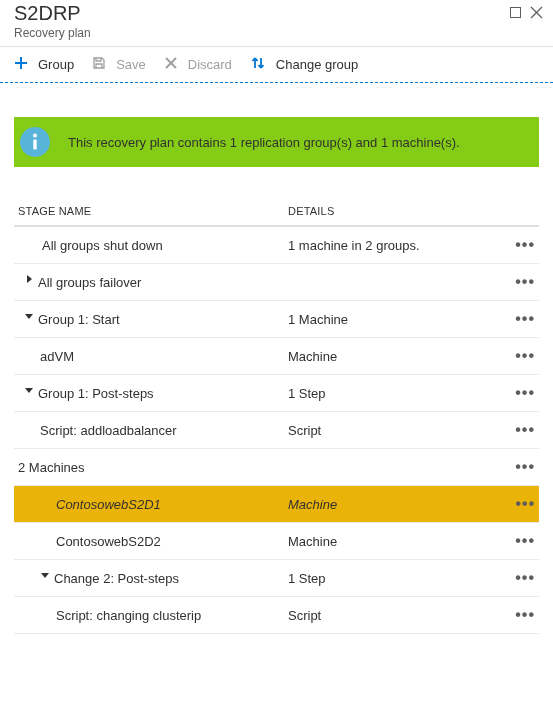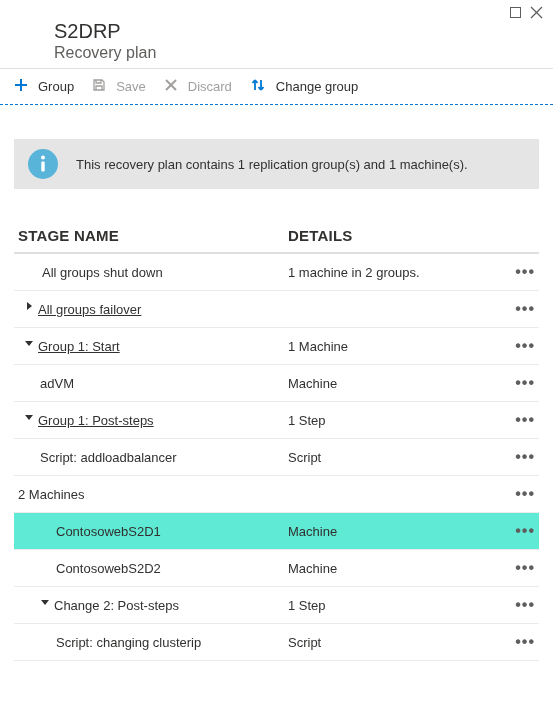--- a/index.html
+++ b/index.html
@@ -4,31 +4,30 @@
 <style>
   * { box-sizing: border-box; margin: 0; padding: 0; }
   body {
     font-family: "Segoe UI", Arial, sans-serif;
     font-size: 13px;
     color: #323130;
     background: #fff;
     width: 553px;
   }
   .header {
-    padding: 20px 14px 6px 14px;
+    padding: 2px 14px 6px 14px;
     position: relative;
-    margin-left: 40px;
   }
   .title {
     font-size: 20px;
     font-weight: 400;
     color: #323130;
   }
   .subtitle {
-    font-size: 16px;
+    font-size: 12px;
     color: #605e5c;
     margin-top: 1px;
   }
   .window-controls {
     position: absolute;
     top: 6px;
     right: 10px;
     display: flex;
     gap: 8px;
   }
@@ -57,60 +56,60 @@
     font-size: 13px;
     cursor: pointer;
     color: #323130;
   }
   .toolbar-btn.disabled {
     color: #a19f9d;
   }
   .toolbar-btn svg { flex-shrink: 0; }
   .info-banner {
     margin: 34px 14px 30px 14px;
-    background: #e5e5e5;
-    display: flex;
-    align-items: center;
-    padding: 10px 14px;
+    background: #84cc16;
+    display: flex;
+    align-items: center;
+    padding: 10px 6px;
     gap: 18px;
   }
   .info-icon {
     width: 30px; height: 30px;
     border-radius: 50%;
     background: #59b4d9;
     display: flex;
     align-items: center;
     justify-content: center;
     flex-shrink: 0;
   }
   .info-icon svg { width: 10px; height: 18px; fill: #fff; }
   .info-text { font-size: 13px; color: #323130; }
   .table {
     padding: 0 14px;
   }
   .thead {
     display: flex;
     padding: 8px 4px;
     border-bottom: 2px solid #e1dfdd;
-    font-size: 15px;
-    font-weight: 700;
+    font-size: 11px;
+    font-weight: 400;
     color: #323130;
     letter-spacing: 0.2px;
   }
   .col-name { flex: 0 0 270px; }
   .col-details { flex: 1; }
   .col-actions { flex: 0 0 30px; }
   .row {
     display: flex;
     align-items: center;
     padding: 9px 4px;
     border-bottom: 1px solid #edebe9;
     font-size: 13px;
   }
-  .row.selected { background: #5eead4; }
+  .row.selected { background: #eab308; font-style: italic; }
   .row .name-cell {
     flex: 0 0 270px;
     display: flex;
   }
   .row .detail-cell { flex: 1; }
   .row .action-cell {
     flex: 0 0 30px;
     text-align: right;
     font-size: 16px;
     color: #605e5c;
@@ -120,21 +119,21 @@
   }
   .caret {
     width: 10px;
     display: inline-flex;
     justify-content: center;
     margin-right: 4px;
     flex-shrink: 0;
   }
   .caret svg { width: 8px; height: 8px; fill: #323130; }
   .indent-0 { padding-left: 10px; }
-  .indent-1 { padding-left: 6px; text-decoration: underline; }
+  .indent-1 { padding-left: 6px; }
   .indent-2 { padding-left: 22px; }
   .indent-3 { padding-left: 38px; }
 </style>
 </head>
 <body>
 
 <div class="header">
   <div class="title">S2DRP</div>
   <div class="subtitle">Recovery plan</div>
   <div class="window-controls">

